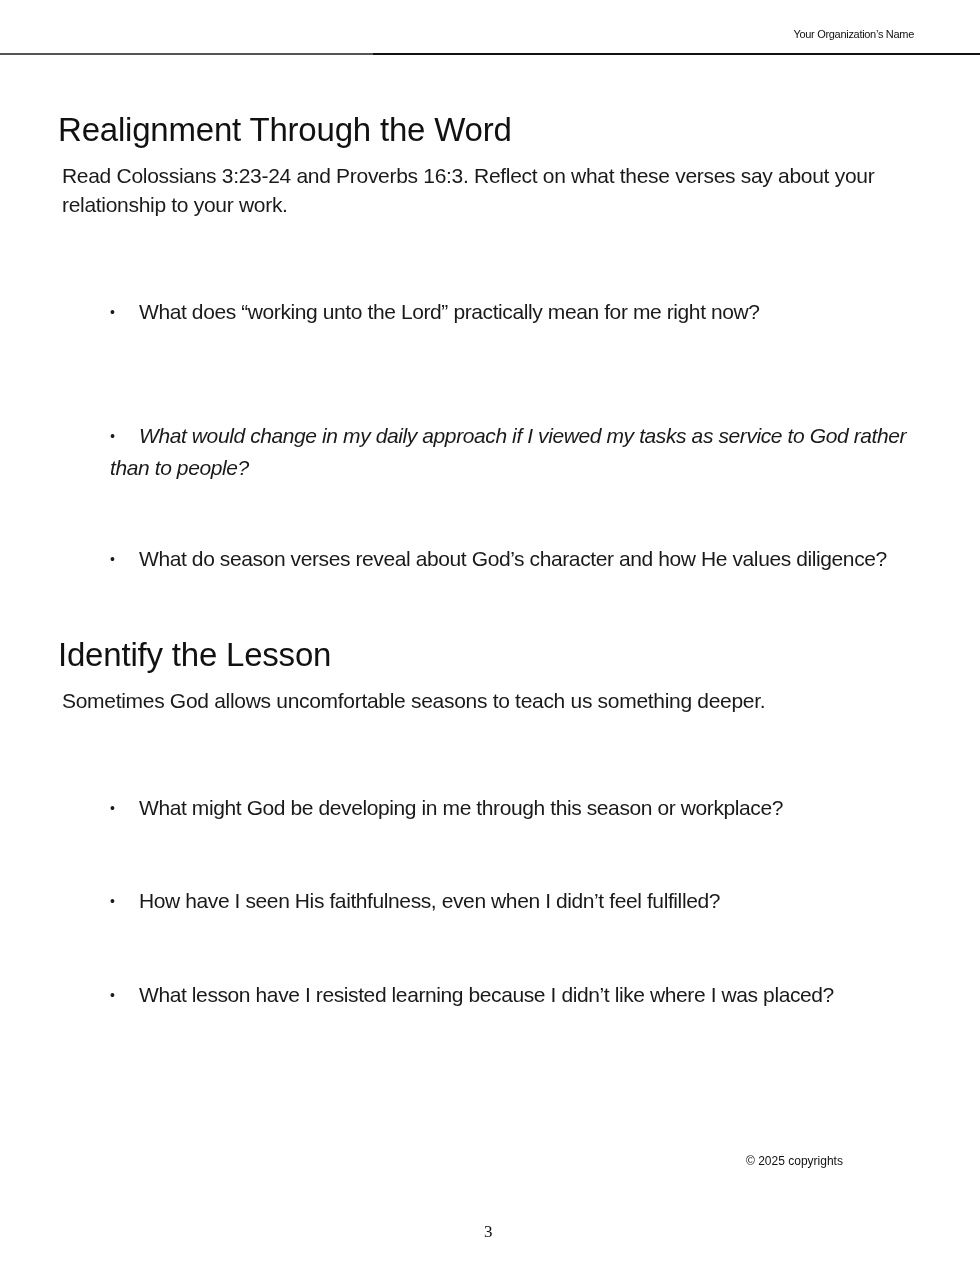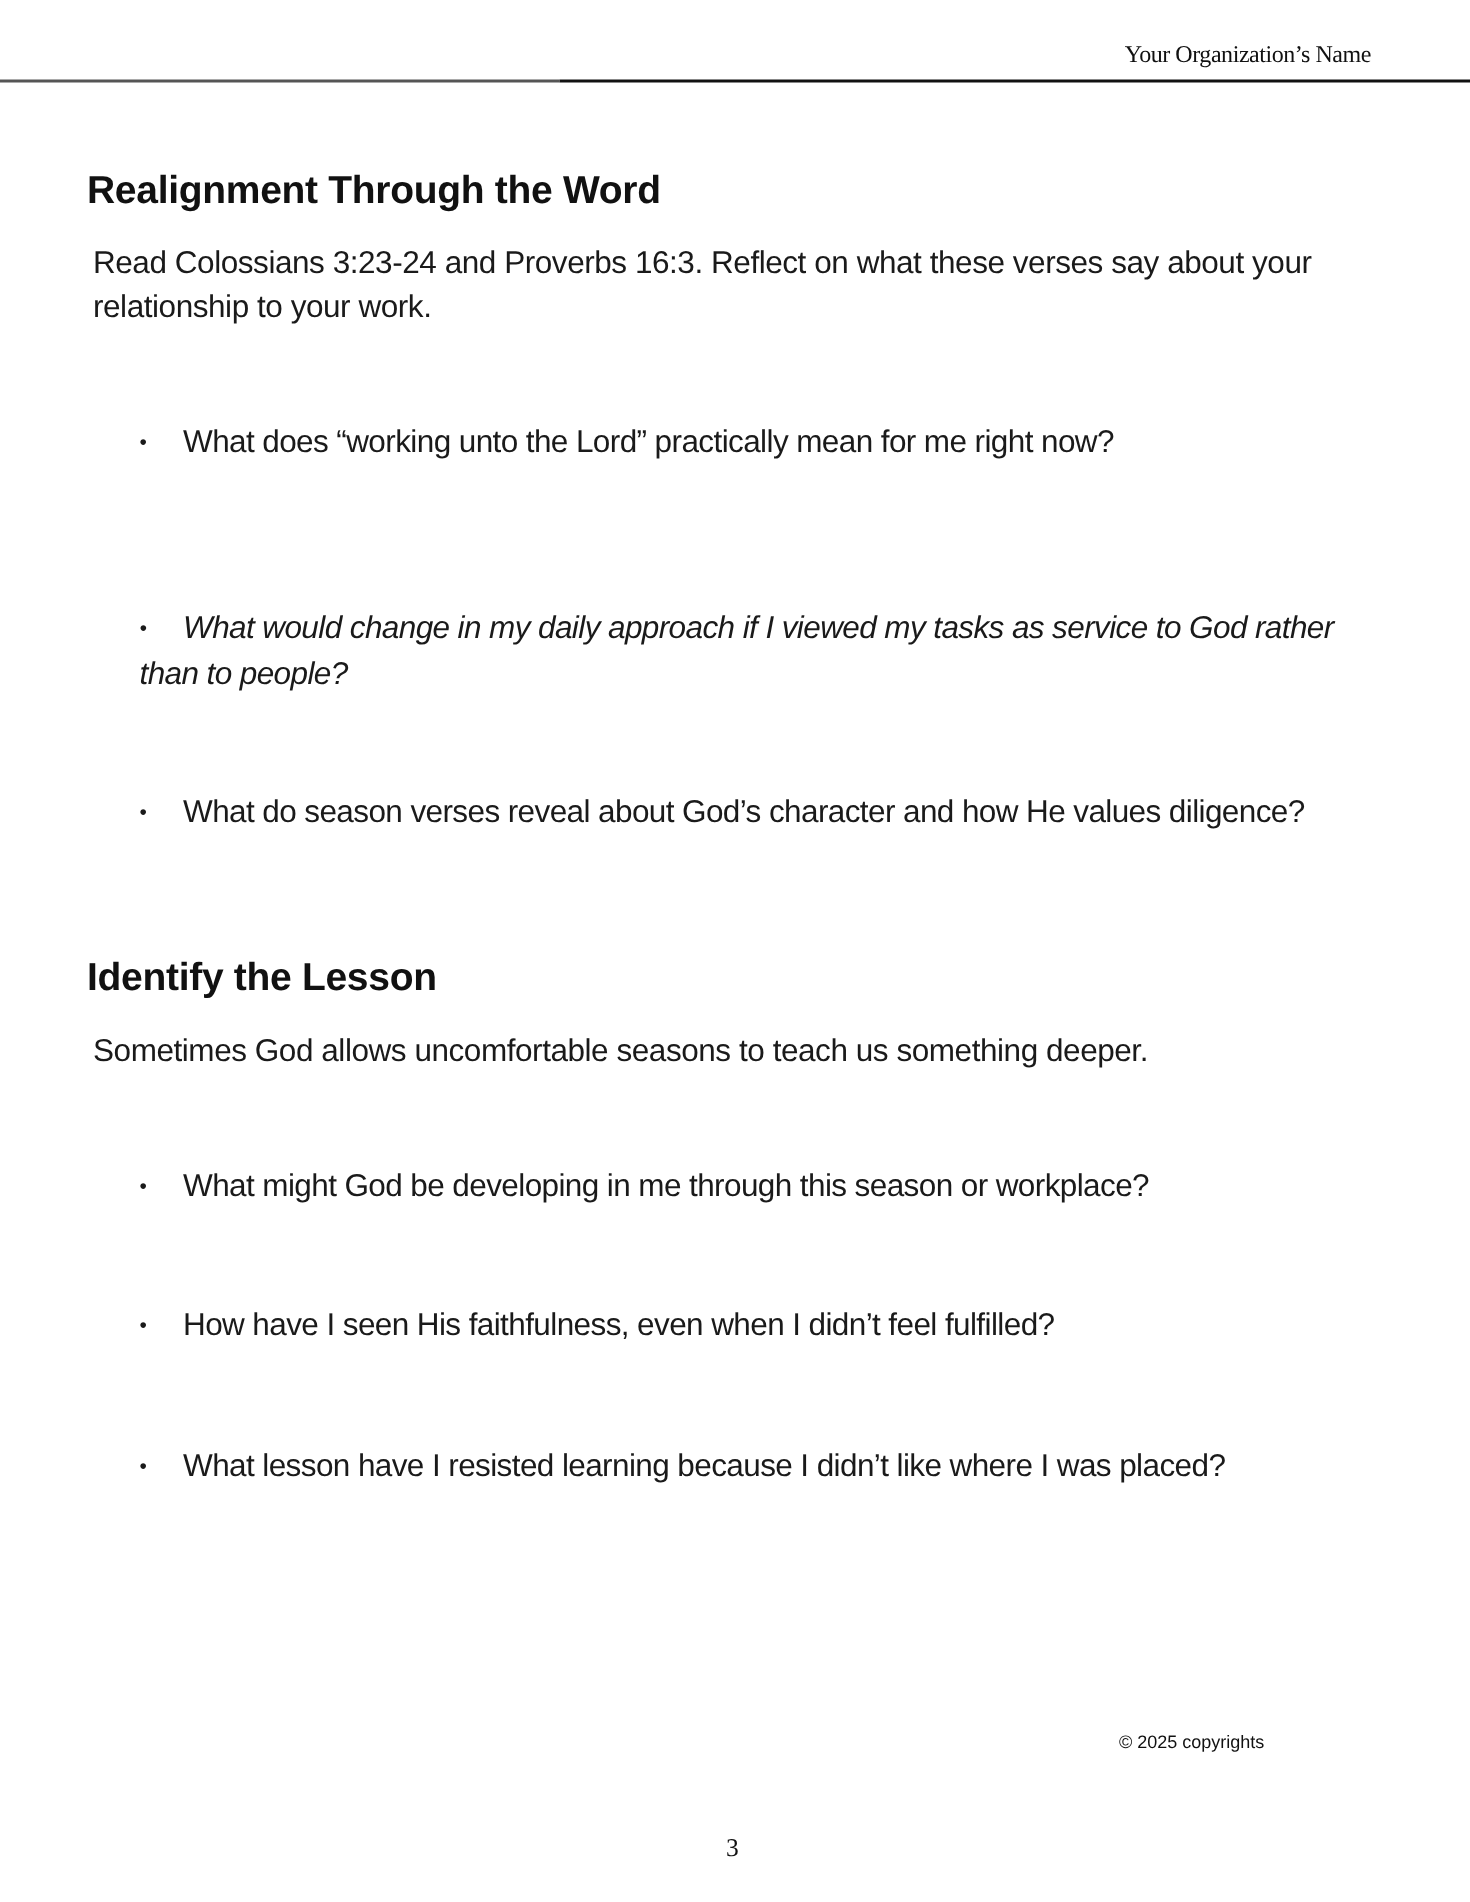--- a/index.html
+++ b/index.html
@@ -3,38 +3,38 @@
 <meta charset="utf-8">
 <style>
   html, body { margin: 0; padding: 0; background: #ffffff; }
   body {
     width: 980px; height: 1268px; position: relative; overflow: hidden;
     font-family: "Liberation Sans", "DejaVu Sans", sans-serif;
     color: #1a1a1a;
   }
   .header-org {
     position: absolute; top: 28px; right: 66px;
-    font-size: 16px; letter-spacing: -0.3px; color: #111; font-family: Liberation Serif, serif;
+    font-size: 11px; letter-spacing: -0.3px; color: #111;
   }
   .header-rule-left {
     position: absolute; top: 53px; left: 0; width: 373px; height: 2px; background: #555;
   }
   .header-rule-right {
     position: absolute; top: 53px; left: 373px; right: 0; height: 2px; background: #111;
   }
   .heading {
     position: absolute; left: 58px; margin: 0;
-    font-size: 26px; font-weight: bold; letter-spacing: -0.2px; color: #111;
+    font-size: 33px; font-weight: normal; letter-spacing: -0.2px; color: #111;
   }
   .para {
     position: absolute; left: 58px; width: 860px; margin: 4px;
     font-size: 21px; line-height: 29px; letter-spacing: -0.3px; color: #1a1a1a;
   }
   .bullet {
-    position: absolute; left: 93px; width: 830px; margin: 0;
+    position: absolute; left: 93px; width: 830px; margin: 17px;
     font-size: 21px; line-height: 29px; letter-spacing: -0.4px; color: #1a1a1a;
   }
   .bullet .dot {
     display: inline-block; width: 29px; font-size: 14px; position: relative; top: -2px;
   }
   .page-number {
     position: absolute; top: 1222px; left: 484px;
     font-family: "Liberation Serif", "DejaVu Serif", serif; font-size: 17px; color: #111;
   }
   .copyright {

